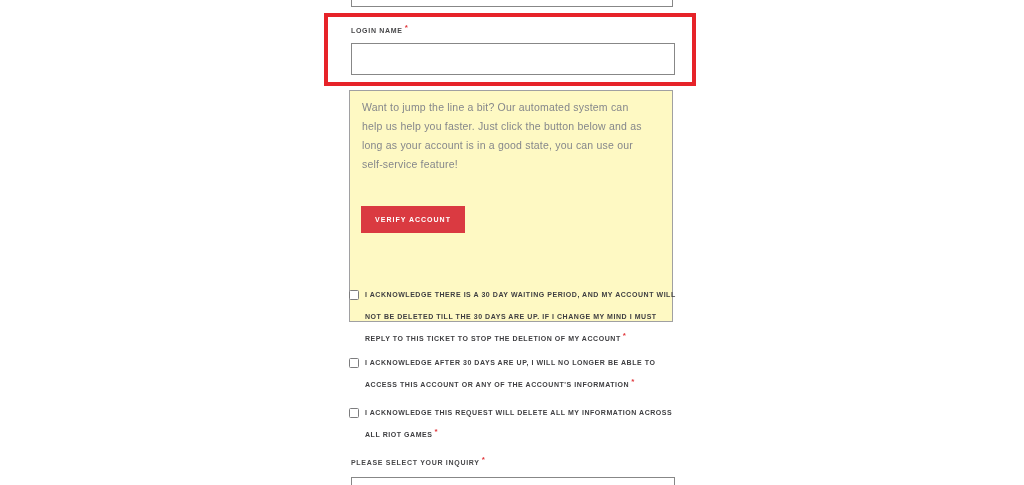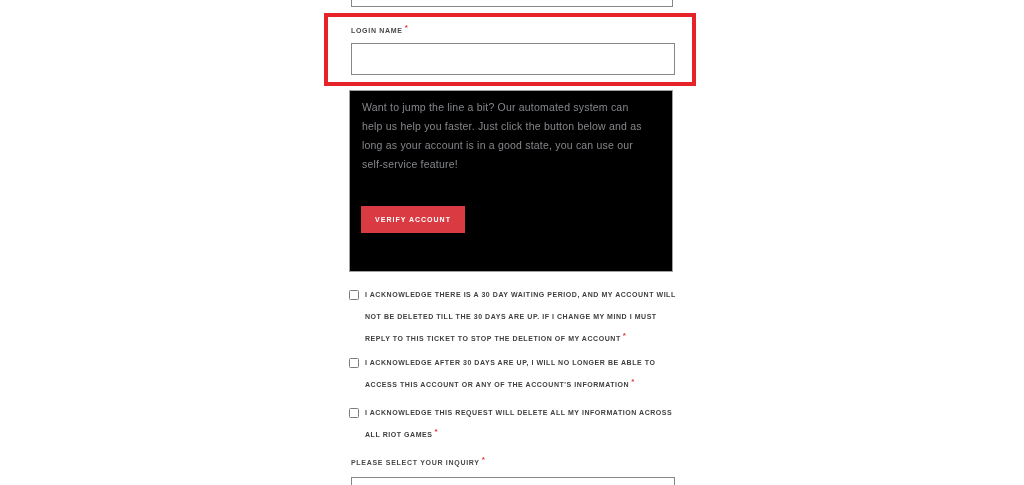--- a/index.html
+++ b/index.html
@@ -57,22 +57,22 @@
     position: relative;
     top: -3px;
     margin-left: 2px;
     letter-spacing: 0;
   }
 
   
   .info-box {
     position: absolute;
     left: 349px; top: 90px;
-    width: 324px; height: 182px;
-    background: #000000;
+    width: 324px; height: 232px;
+    background: #fef9c3;
     border: 1px solid #a0a0a2;
   }
   .info-text {
     position: absolute;
     left: 12px; top: 7px;
     font-size: 10.5px;
     line-height: 19px;
     letter-spacing: 0.2px;
     color: #85878b;
     white-space: pre;

